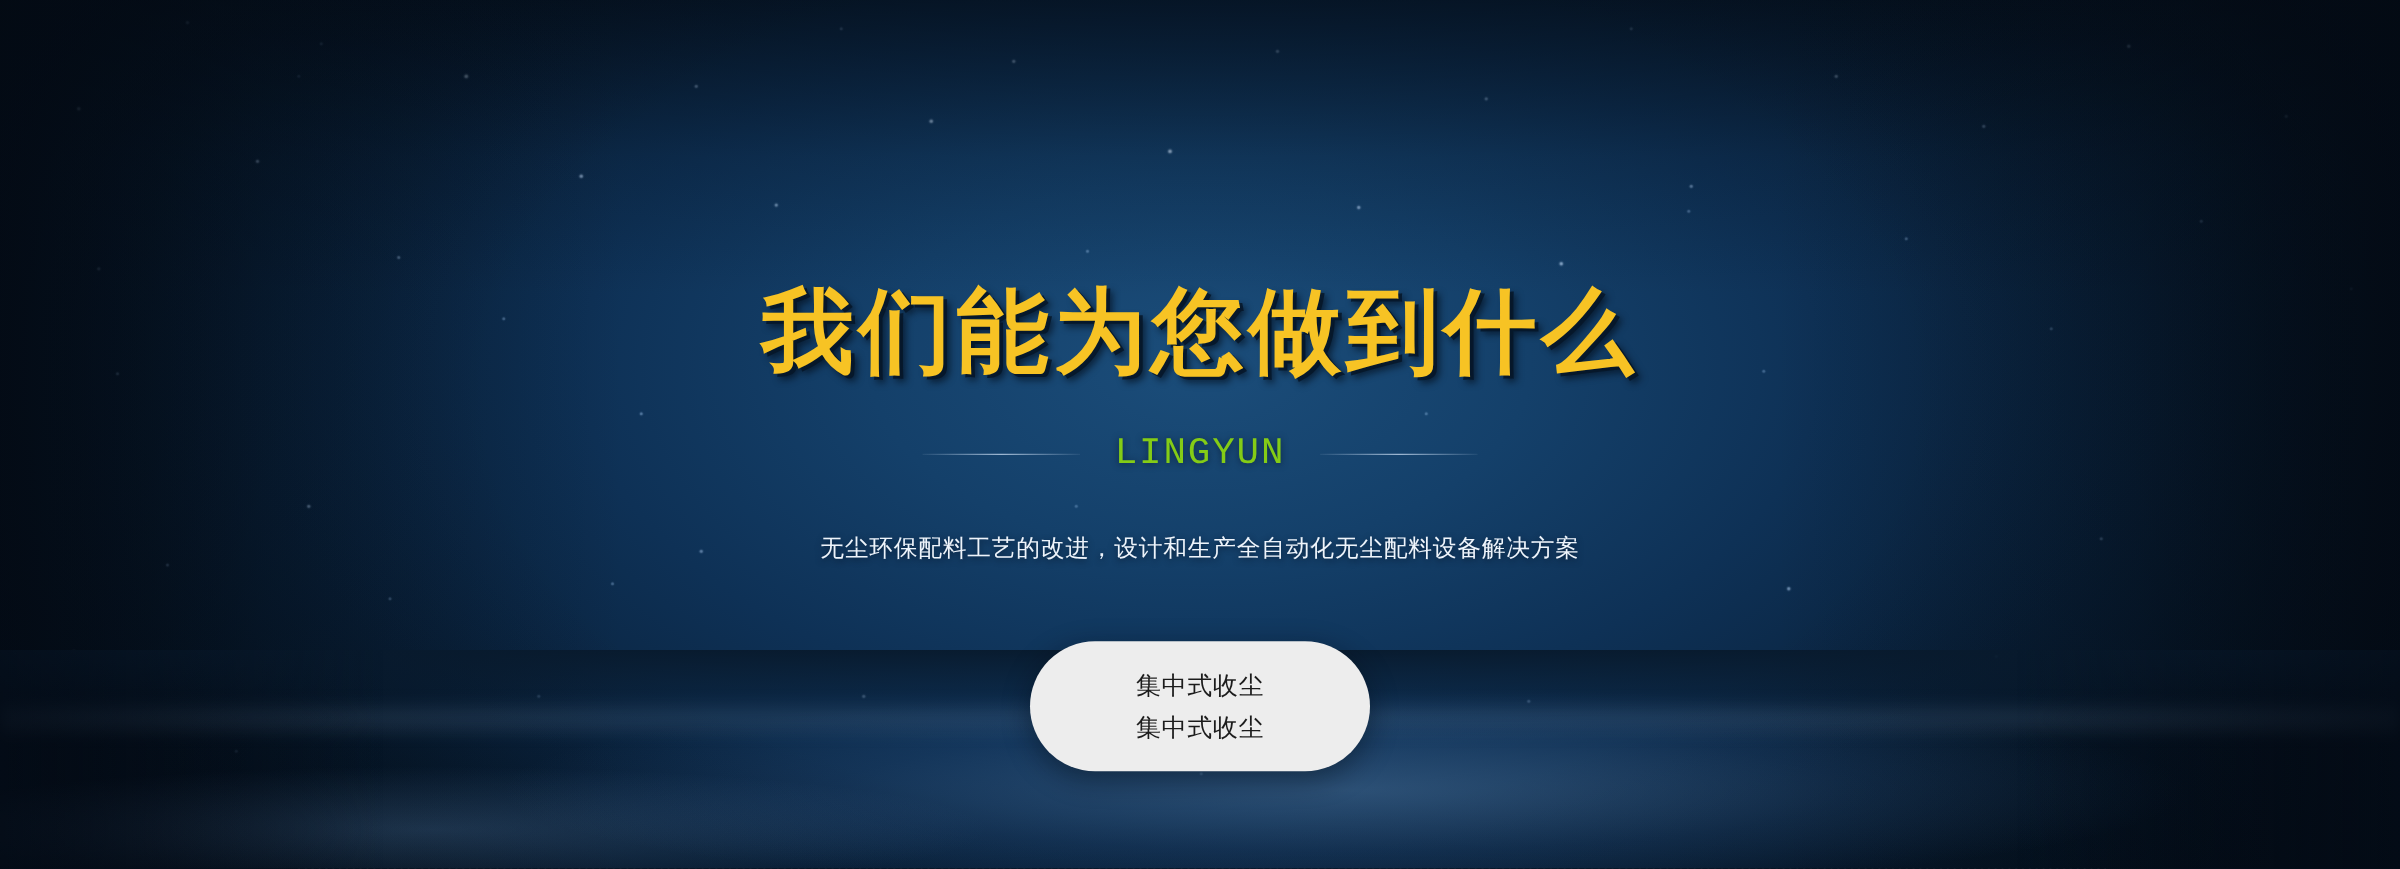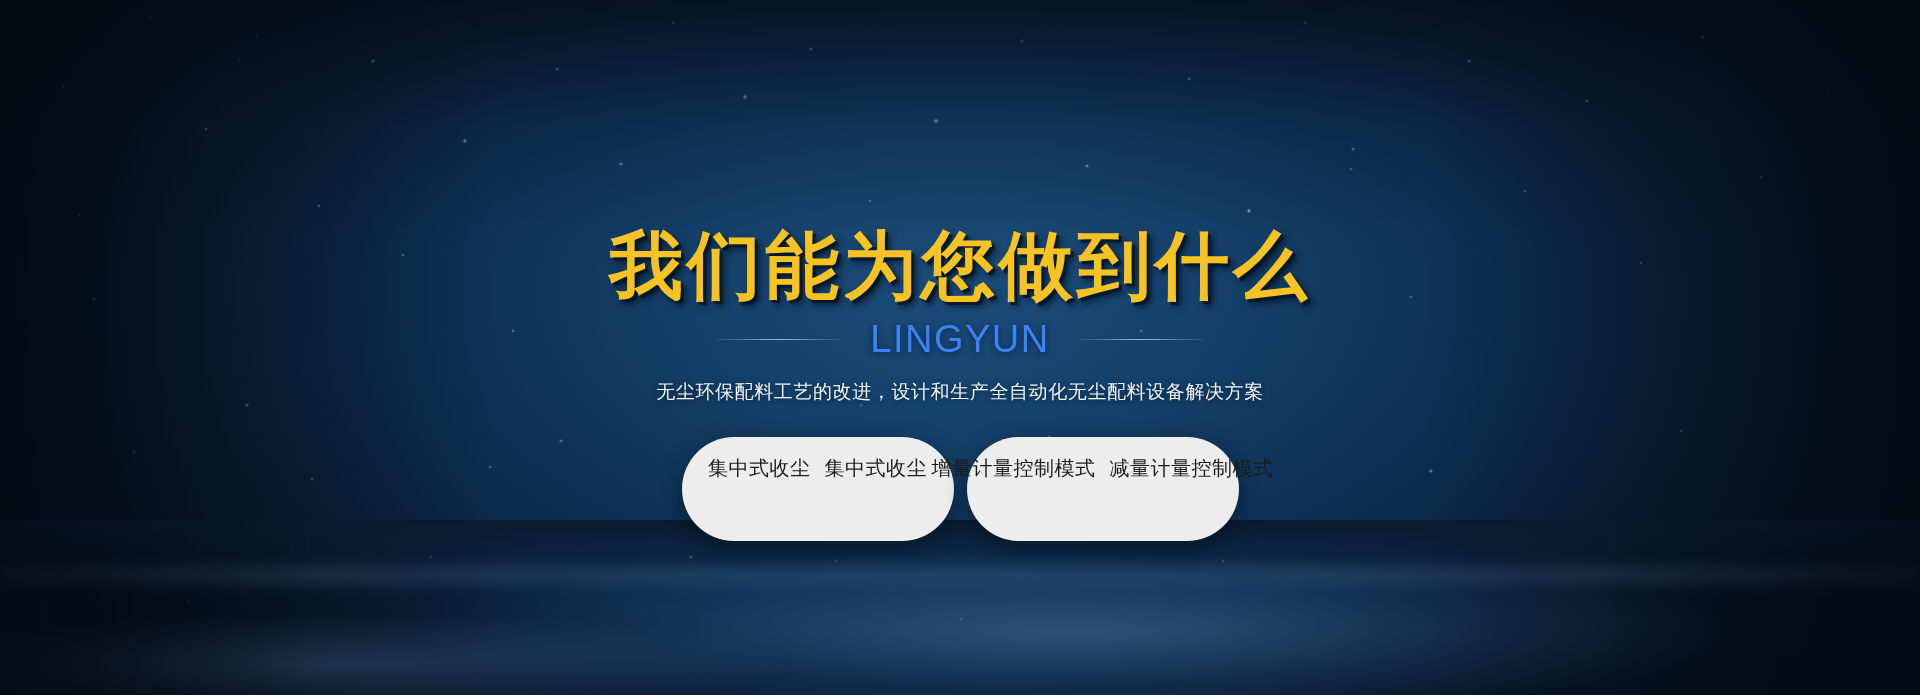--- a/index.html
+++ b/index.html
@@ -167,20 +167,21 @@
     background: linear-gradient(90deg, rgba(4,12,23,0.75) 0%, rgba(0,0,0,0) 16%, rgba(0,0,0,0) 84%, rgba(4,12,23,0.75) 100%);
   }
 
   
   .content {
     position: absolute;
     inset: 0;
     display: flex;
     flex-direction: column;
     align-items: center;
+    gap: 28px;
   }
 
   .hero-title {
     margin-top: 228px;
     font-family: "DejaVu Sans", "Liberation Sans", sans-serif;
     font-size: 74px;
     line-height: 1;
     font-weight: 700;
     letter-spacing: 4px;
     color: #F7C324;
@@ -196,25 +197,25 @@
     justify-content: center;
     gap: 28px;
     margin-top: 18px;
   }
   .sub-rule {
     width: 126px;
     height: 1px;
     background: linear-gradient(90deg, rgba(190,212,236,0.08) 0%, rgba(197,217,240,0.78) 50%, rgba(190,212,236,0.08) 100%);
   }
   .sub-en {
-    font-family: Liberation Sans, sans-serif;
-    font-size: 38px;
+    font-family: Liberation Mono, monospace;
+    font-size: 30px;
     line-height: 1;
     letter-spacing: 1.5px;
-    color: #3b82f6;
+    color: #84cc16;
     text-shadow: 0 1px 6px rgba(10,30,55,0.8);
     white-space: nowrap;
   }
 
   .hero-desc {
     margin-top: 24px;
     font-family: "DejaVu Sans", "Liberation Sans", sans-serif;
     font-size: 19px;
     line-height: 1;
     letter-spacing: 0.6px;
@@ -230,21 +231,22 @@
     justify-content: center;
     gap: 13px;
   }
   .card {
     background: #ededed;
     border-radius: 56px;
     box-shadow: 0 6px 22px rgba(2,10,20,0.45);
     padding: 21px 34px;
     min-height: 62px;
     display: flex;
-    flex-direction: row;
+    flex-direction: column;
+    align-items: center;
     justify-content: center;
     gap: 14px;
   }
   .card-line {
     font-family: "DejaVu Sans", "Liberation Sans", sans-serif;
     font-size: 20px;
     line-height: 1;
     color: #1c1c1c;
     letter-spacing: 0.5px;
     white-space: nowrap;
@@ -287,21 +289,17 @@
 
     <div class="hero-desc">无尘环保配料工艺的改进，设计和生产全自动化无尘配料设备解决方案</div>
 
     <div class="card-row">
 
       <div class="card card-1">
         <span class="card-line">集中式收尘</span>
         <span class="card-line">集中式收尘</span>
       </div>
 
-      <div class="card card-2">
-        <span class="card-line">增量计量控制模式</span>
-        <span class="card-line">减量计量控制模式</span>
-      </div>
 
 
     </div>
   </div>
 </div>
 
 </body></html>

